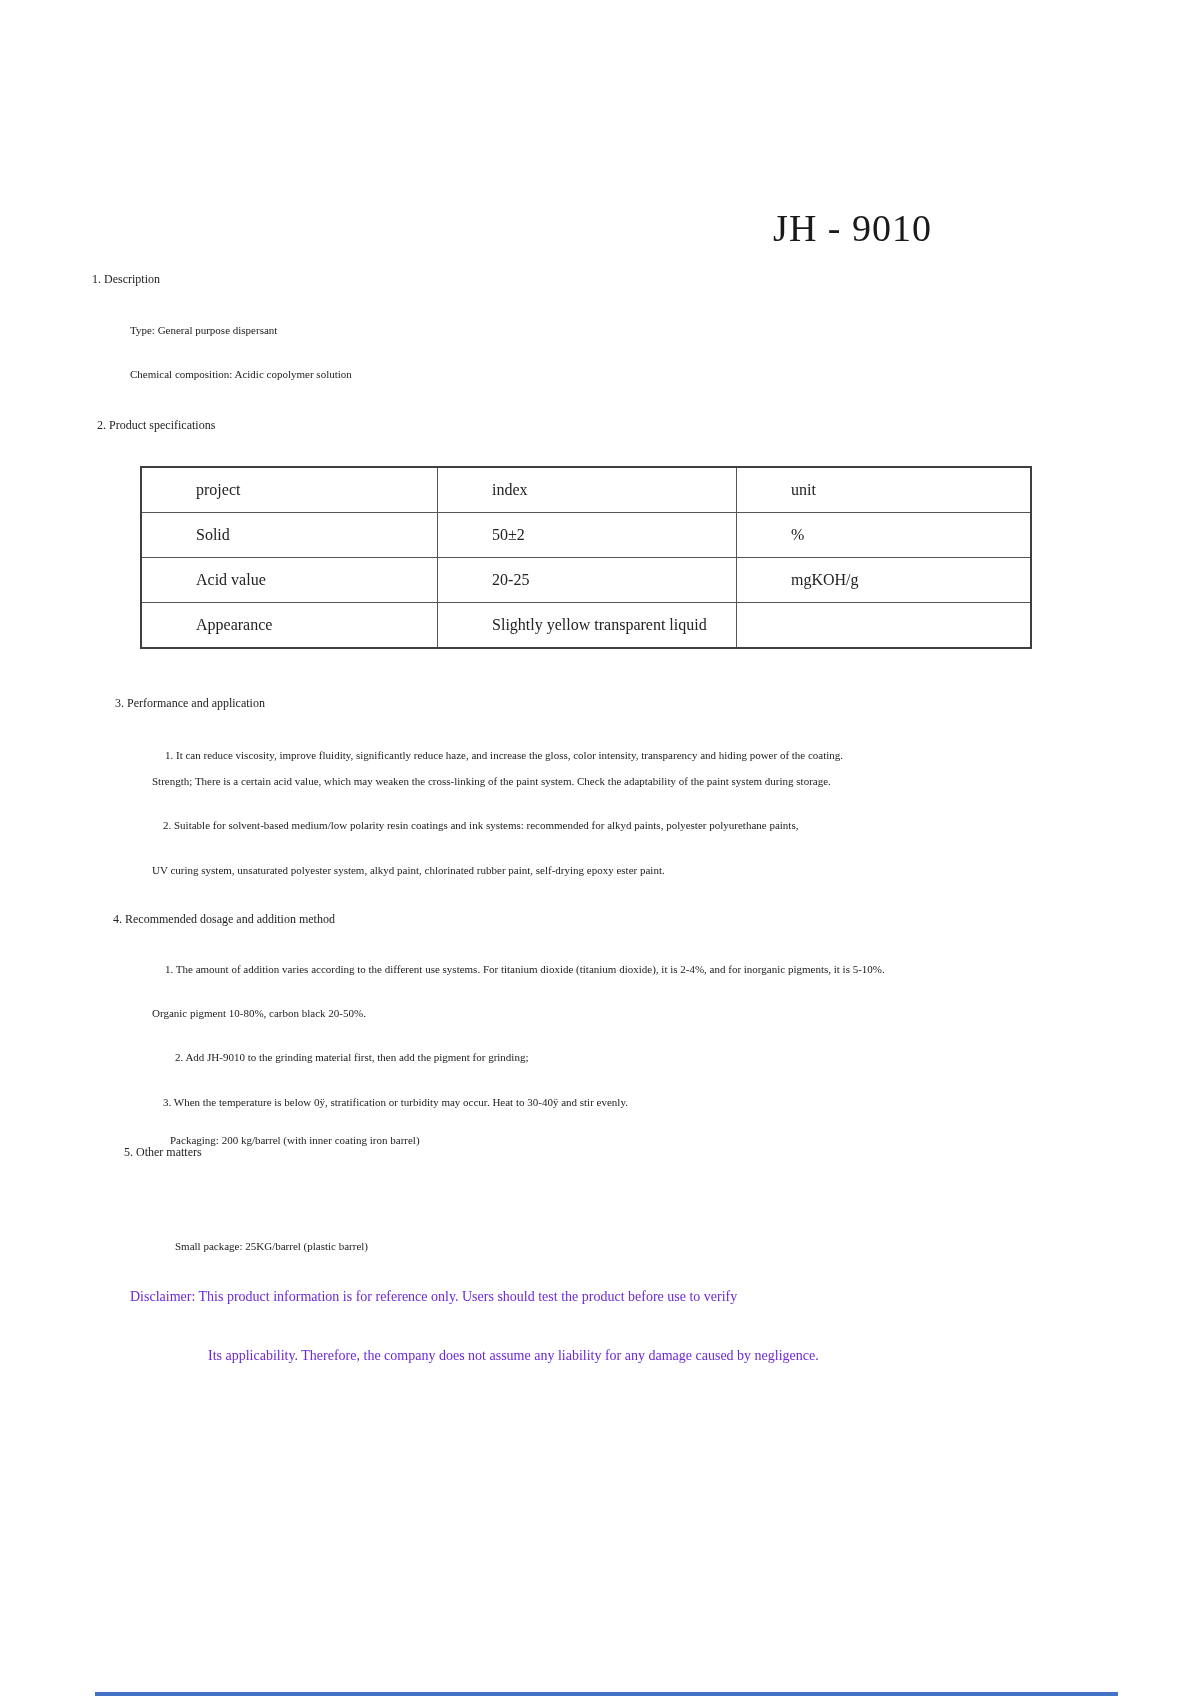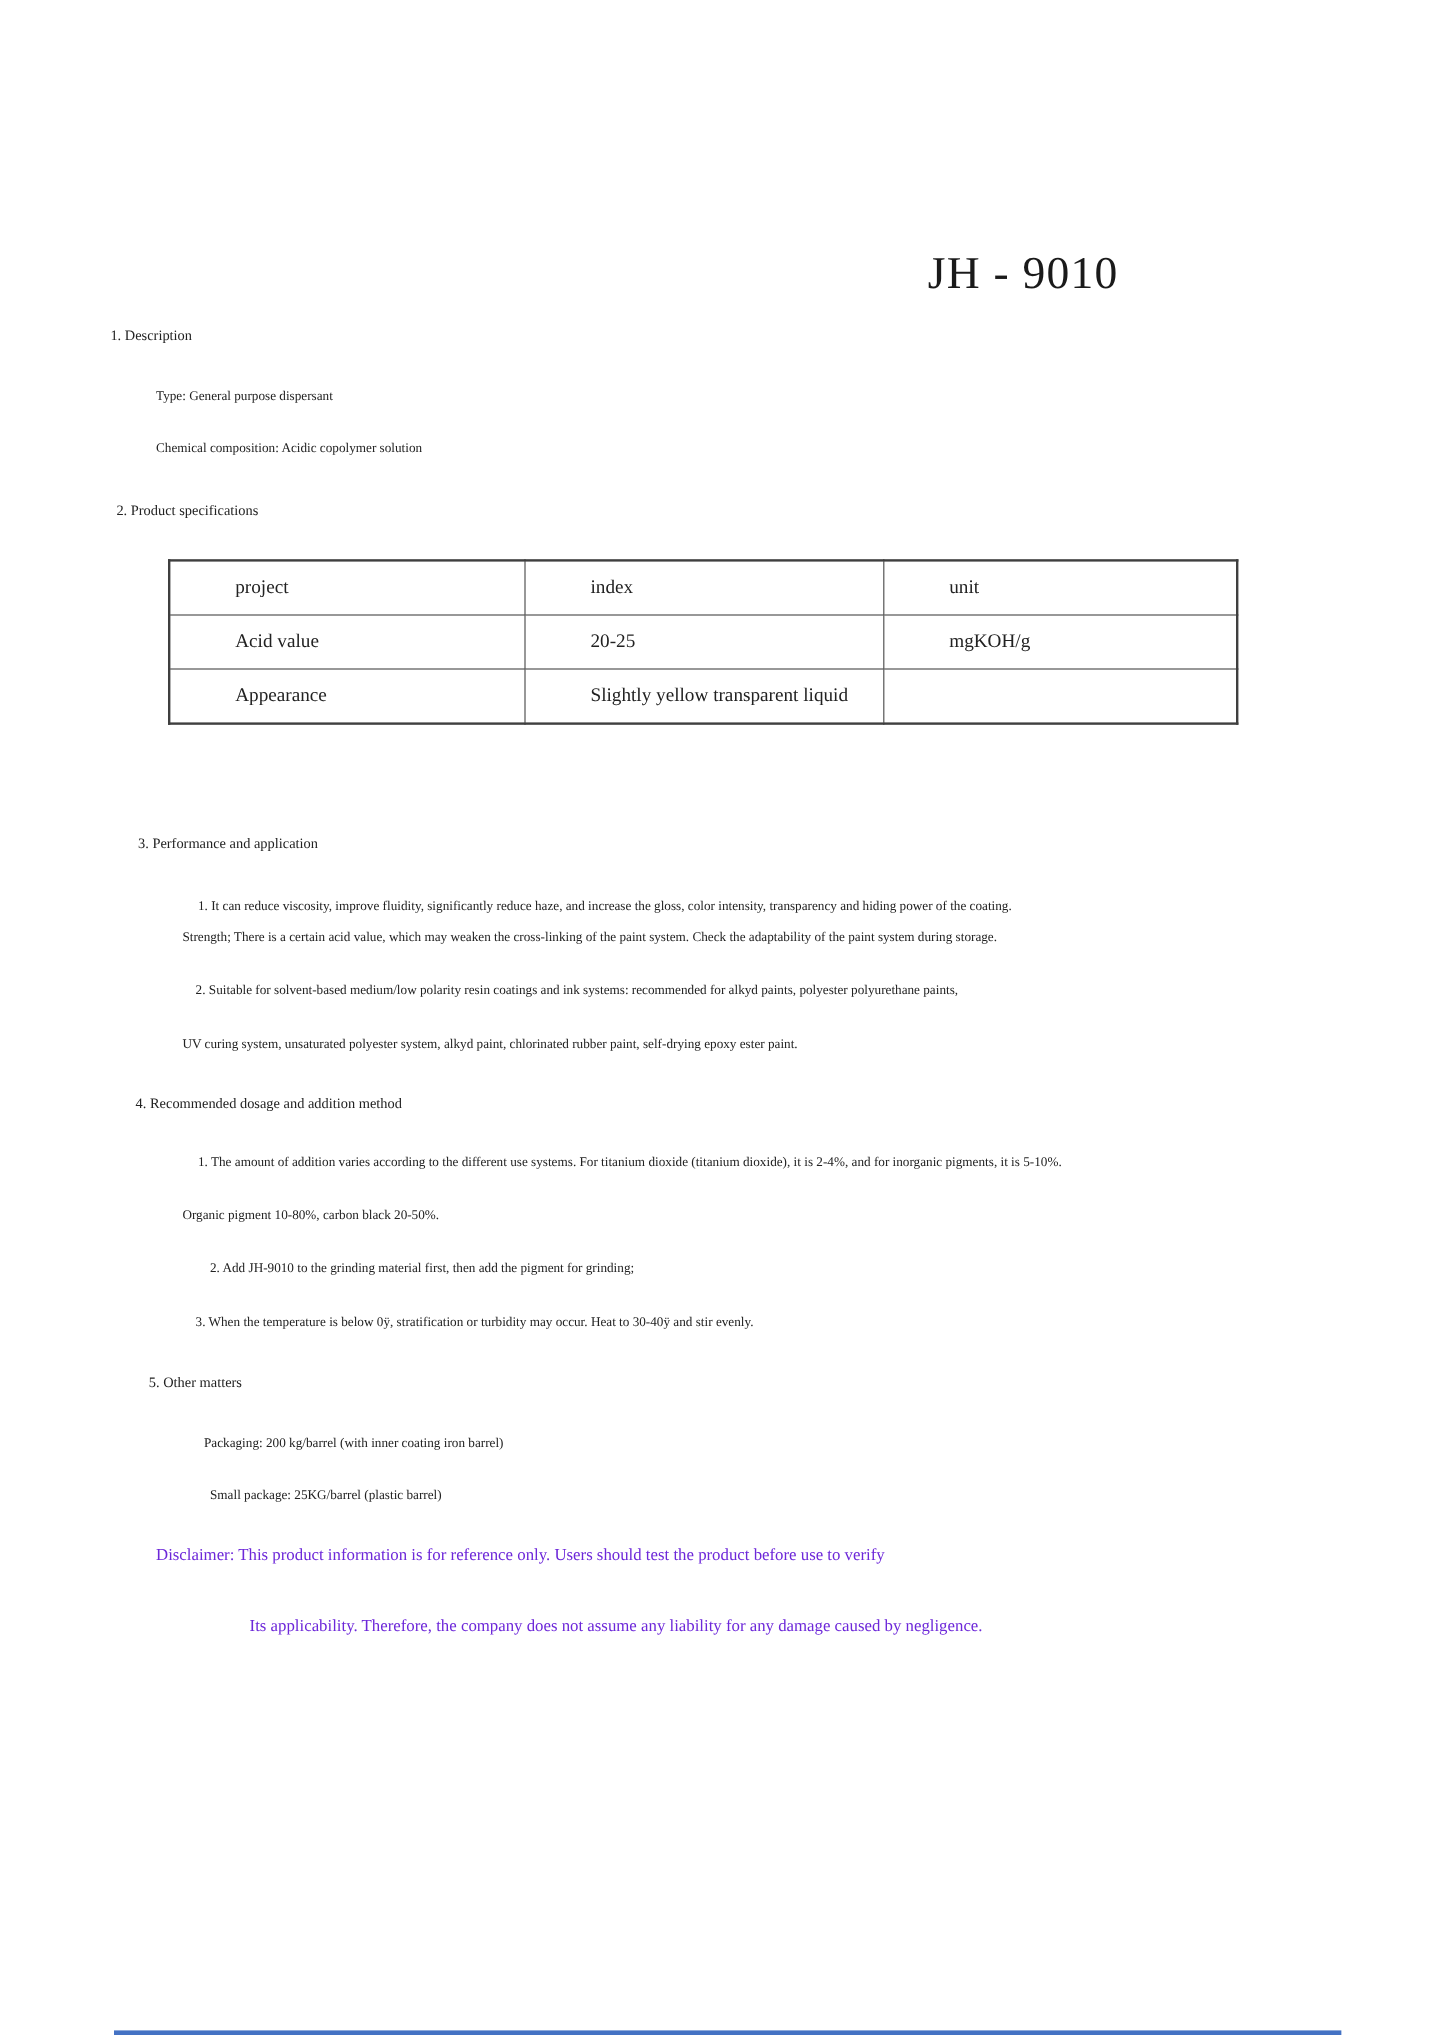--- a/index.html
+++ b/index.html
@@ -71,20 +71,25 @@
   <div class="abs heading" style="left:97px;top:418px;">2. Product specifications</div>
 
   <table class="spec-table">
     <tbody>
       <tr>
         <td class="col1">project</td>
         <td class="col2">index</td>
         <td class="col3">unit</td>
       </tr>
       <tr>
+        <td>Solid</td>
+        <td>50±2</td>
+        <td class="fs-sm">%</td>
+      </tr>
+      <tr>
         <td class="fs-sm">Acid value</td>
         <td class="fs-md">20-25</td>
         <td class="fs-md">mgKOH/g</td>
       </tr>
       <tr>
         <td class="fs-xs">Appearance</td>
         <td class="fs-val">Slightly yellow transparent liquid</td>
         <td></td>
       </tr>
     </tbody>
@@ -96,21 +101,21 @@
   <div class="abs body-text" style="left:163px;top:819px;">2. Suitable for solvent-based medium/low polarity resin coatings and ink systems: recommended for alkyd paints, polyester polyurethane paints,</div>
   <div class="abs body-text" style="left:152px;top:864px;">UV curing system, unsaturated polyester system, alkyd paint, chlorinated rubber paint, self-drying epoxy ester paint.</div>
 
   <div class="abs heading" style="left:113px;top:912px;">4. Recommended dosage and addition method</div>
   <div class="abs body-text" style="left:165px;top:963px;">1. The amount of addition varies according to the different use systems. For titanium dioxide (titanium dioxide), it is 2-4%, and for inorganic pigments, it is 5-10%.</div>
   <div class="abs body-text" style="left:152px;top:1007px;">Organic pigment 10-80%, carbon black 20-50%.</div>
   <div class="abs body-text" style="left:163px;top:1051px;margin-left:12px;">2. Add JH-9010 to the grinding material first, then add the pigment for grinding;</div>
   <div class="abs body-text" style="left:163px;top:1096px;">3. When the temperature is below 0ÿ, stratification or turbidity may occur. Heat to 30-40ÿ and stir evenly.</div>
 
   <div class="abs heading" style="left:124px;top:1145px;">5. Other matters</div>
-  <div class="abs body-text" style="left:170px;top:1197px;">Packaging: 200 kg/barrel (with inner coating iron barrel)</div>
+  <div class="abs body-text" style="left:170px;top:1134px;">Packaging: 200 kg/barrel (with inner coating iron barrel)</div>
   <div class="abs body-text" style="left:175px;top:1240px;">Small package: 25KG/barrel (plastic barrel)</div>
 
   <div class="abs disclaimer" style="left:130px;top:1288px;">Disclaimer: This product information is for reference only. Users should test the product before use to verify</div>
   <div class="abs disclaimer" style="left:208px;top:1347px;">Its applicability. Therefore, the company does not assume any liability for any damage caused by negligence.</div>
 
   <div class="footer-rule" style="background: rgb(68, 114, 196);"></div>
 
 </div>
 
 </body></html>

